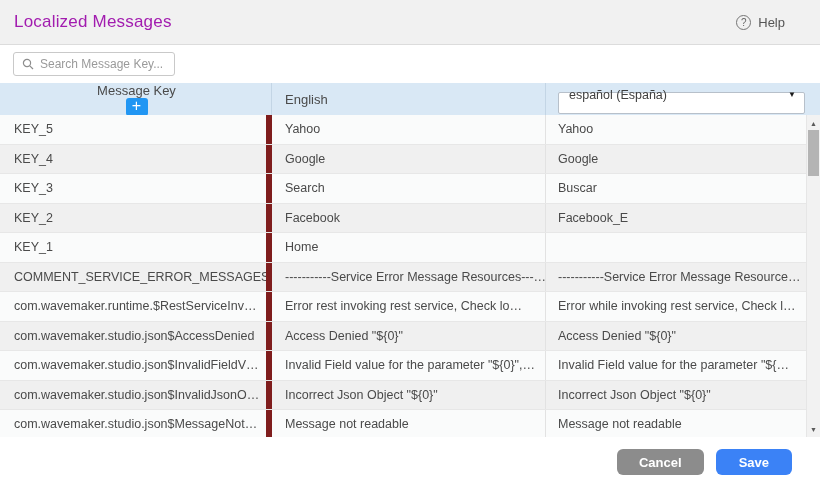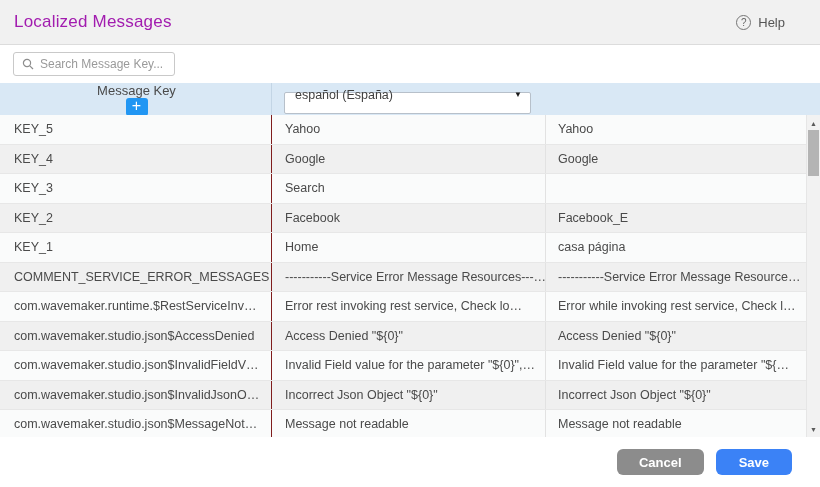--- a/index.html
+++ b/index.html
@@ -73,21 +73,21 @@
 
   
   .tbody { position: relative; height: 322px; flex: none; overflow: hidden; background: #fff; }
   .rows { width: 806px; }
   .row { display: flex; height: 29.5px; background: #fafbfb; border-bottom: 1px solid #e7e7e7; }
   .row.alt { background: #f0f0f0; }
   .td {
     display: flex; align-items: center; font-size: 12.5px; color: #4a4a4a;
     white-space: nowrap; overflow: hidden;
   }
-  .td-key { width: 272px; padding-left: 14px; border-right: 1px solid #7f1d1d; }
+  .td-key { width: 272px; padding-left: 14px; border-right: 6px solid #7f1d1d; }
   .td-en  { width: 274px; padding-left: 13px; border-right: 1px solid #e2e2e2; }
   .td-tr  { flex: 1; padding-left: 12px; }
 
   
   .scrollbar { position: absolute; top: 0; right: 0; width: 14px; height: 322px; background: #f2f2f2; border-left: 1px solid #e6e6e6; }
   .sb-arrow {
     position: absolute; left: 0; width: 13px; height: 12px;
     display: flex; align-items: center; justify-content: center;
     font-size: 7px; color: #5a5a5a; cursor: pointer;
   }
@@ -133,20 +133,23 @@
     </div>
   </div>
 
   <div class="thead">
     <div class="th th-key">
       <span>Message Key</span>
       <button class="add-btn">
           <span>+</span>
         </button>
     </div>
+    <div class="th th-en">
+      <span>English</span>
+    </div>
     <div class="th th-lang">
       <div class="select">
         <span>español (España)</span>
         <span class="caret">▼</span>
       </div>
     </div>
   </div>
 
   <div class="tbody">
     <div class="rows">
@@ -158,32 +161,32 @@
 
   <div class="row alt">
     <div class="td td-key">KEY_4</div>
     <div class="td td-en">Google</div>
     <div class="td td-tr">Google</div>
   </div>
 
   <div class="row">
     <div class="td td-key">KEY_3</div>
     <div class="td td-en">Search</div>
+    <div class="td td-tr">Buscar</div>
   </div>
 
   <div class="row alt">
     <div class="td td-key">KEY_2</div>
     <div class="td td-en">Facebook</div>
     <div class="td td-tr">Facebook_E</div>
   </div>
 
   <div class="row">
     <div class="td td-key">KEY_1</div>
     <div class="td td-en">Home</div>
-    <div class="td td-tr">casa página</div>
   </div>
 
   <div class="row alt">
     <div class="td td-key">COMMENT_SERVICE_ERROR_MESSAGES</div>
     <div class="td td-en">-----------Service Error Message Resources---…</div>
     <div class="td td-tr">-----------Service Error Message Resource…</div>
   </div>
 
   <div class="row">
     <div class="td td-key">com.wavemaker.runtime.$RestServiceInv…</div>

